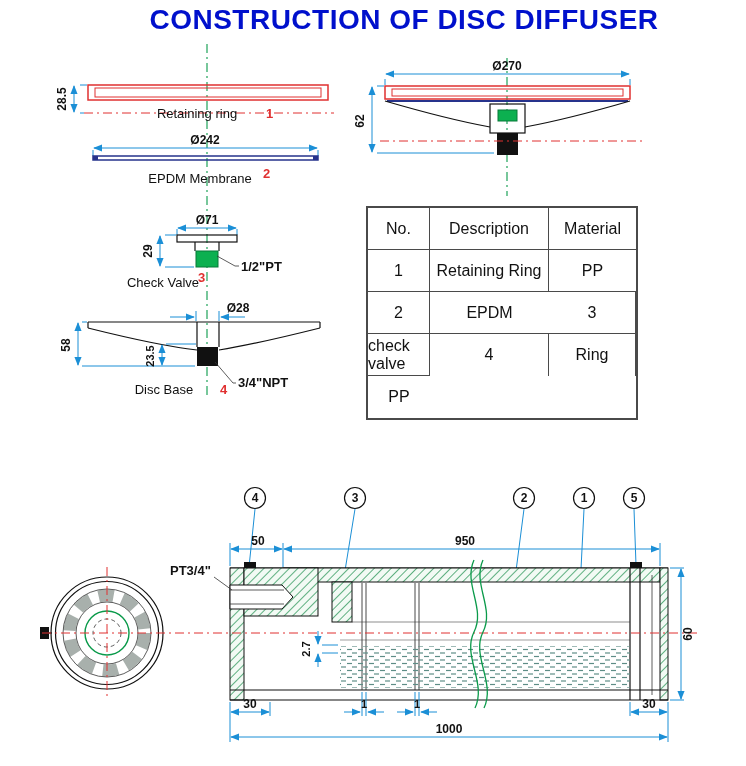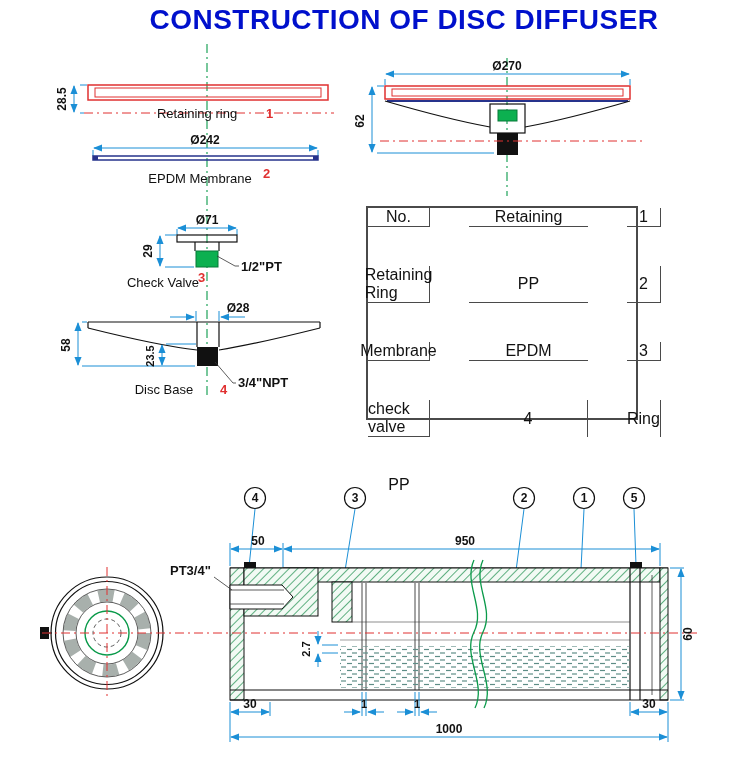--- a/index.html
+++ b/index.html
@@ -18,21 +18,21 @@
   .dim{stroke:#1B8FD6;stroke-width:1;fill:none;}
   .navy{stroke:#26338C;fill:none;}
   .dimtxt{font:bold 12px "Liberation Sans",sans-serif;fill:#111;}
   .dimtxt11{font:bold 11px "Liberation Sans",sans-serif;fill:#111;}
   .lbl{font:13px "Liberation Sans",sans-serif;fill:#111;}
   .bold13{font:bold 13px "Liberation Sans",sans-serif;fill:#111;}
   .rednum{font:bold 13px "Liberation Sans",sans-serif;fill:#E03030;}
   .ctxt{font:bold 12px "Liberation Sans",sans-serif;fill:#111;}
   .mat-table{position:absolute;left:366px;top:206px;width:272px;height:214px;
      display:grid;grid-template-columns:62px 119px 1fr;grid-template-rows:repeat(5,1fr);
-     border:2px solid #4a4a4a;background:#fff;box-sizing:border-box;gap:39px;}
+     border:2px solid #4a4a4a;background:#fff;box-sizing:border-box;}
   .mat-table .cell{display:flex;align-items:center;justify-content:center;
      font-size:16px;color:#111;border-right:1px solid #4a4a4a;border-bottom:1px solid #4a4a4a;}
   .mat-table .cell.c3{border-right:none;}
   .mat-table .cell.r5{border-bottom:none;}
 </style>
 </head>
 <body>
 
 <div class="page">
 
@@ -274,28 +274,28 @@
 
         <line class="dim" x1="668" y1="702" x2="668" y2="742"></line>
         <line class="dim" x1="231" y1="737" x2="667" y2="737" marker-start="url(#ar)" marker-end="url(#ar)"></line>
         <text class="dimtxt" text-anchor="middle" x="449" y="733">1000</text>
       </g>
     </g>
   </svg>
 
   <div class="mat-table">
     <div class="cell c1">No.</div>
-    <div class="cell c3">Retaining</div>
+    <div class="cell c2">Description</div>
+    <div class="cell c3">Material</div>
 
     <div class="cell c1">1</div>
     <div class="cell c2">Retaining Ring</div>
     <div class="cell c3">PP</div>
 
     <div class="cell c1">2</div>
-    <div class="cell c2">Membrane</div>
     <div class="cell c3">EPDM</div>
 
     <div class="cell c1">3</div>
     <div class="cell c2">check valve</div>
 
     <div class="cell c1 r5">4</div>
     <div class="cell c2 r5">Ring</div>
     <div class="cell c3 r5">PP</div>
   </div>
 

